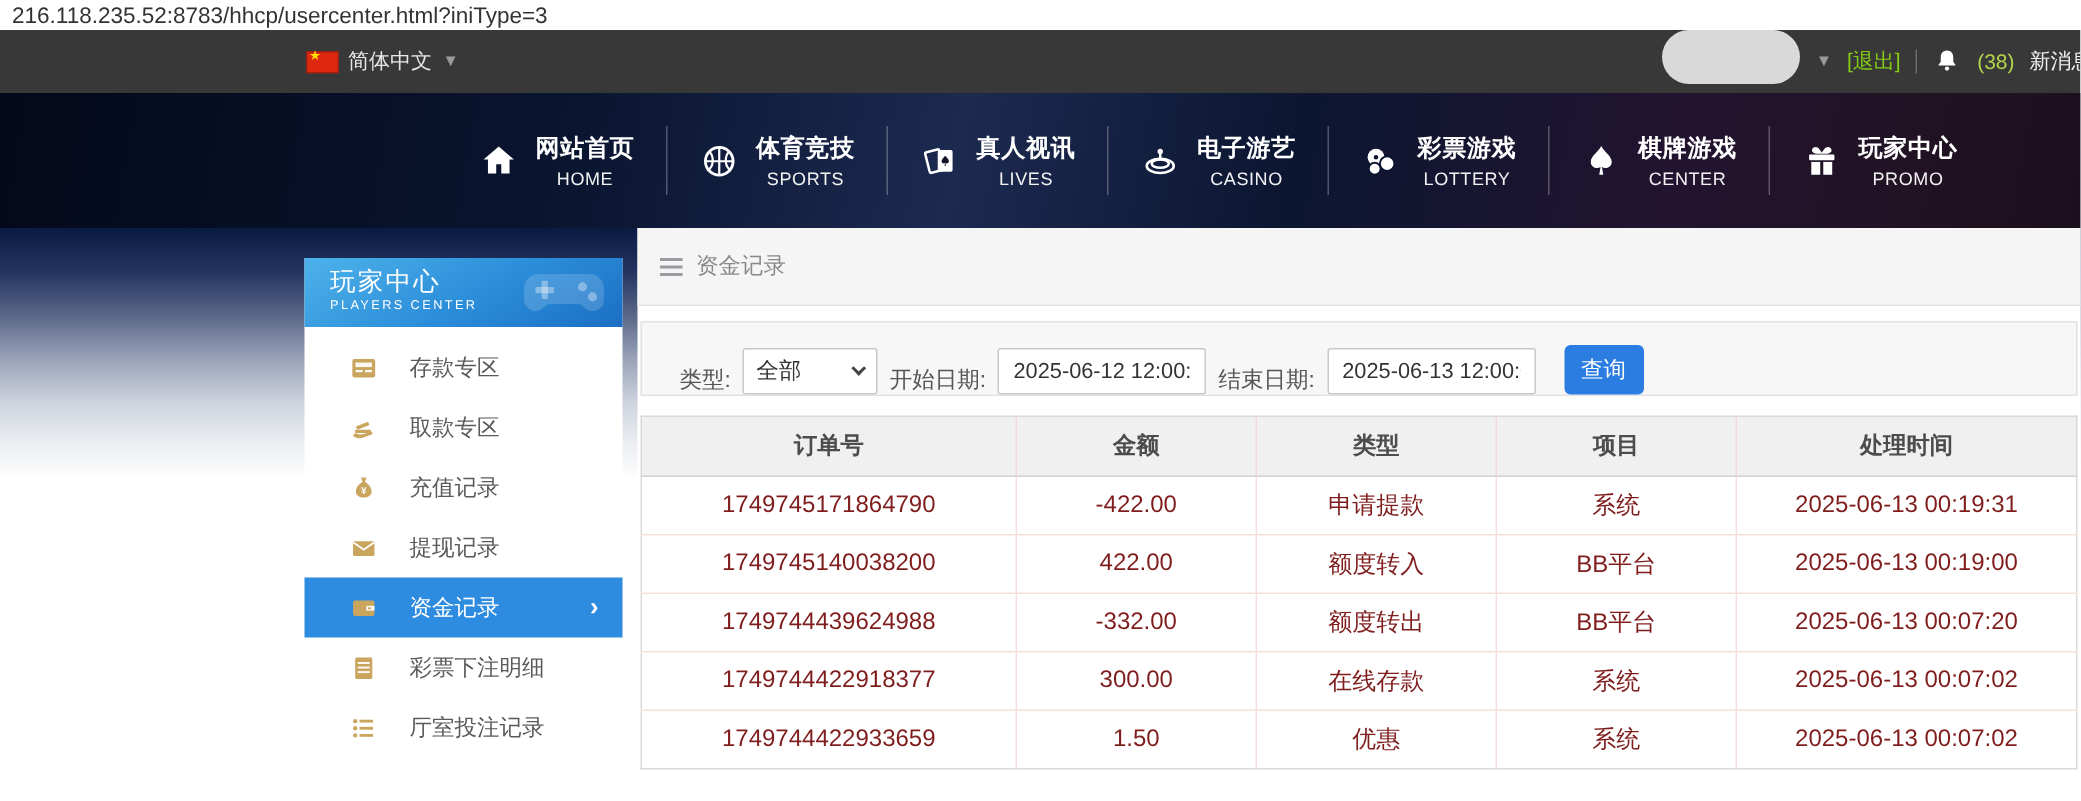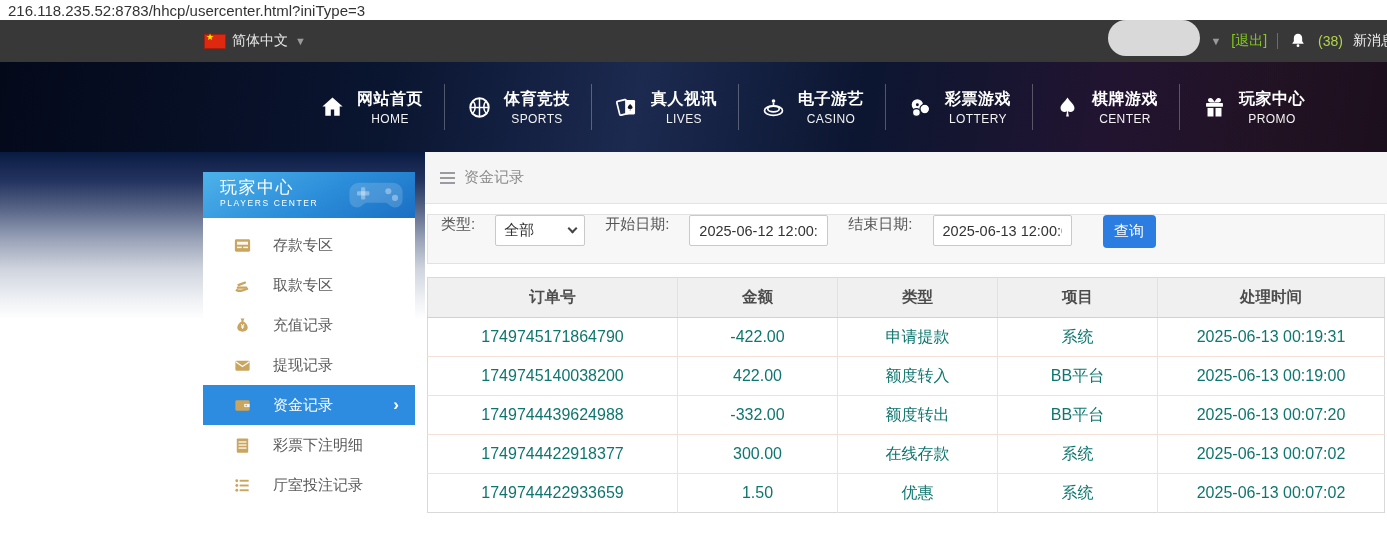--- a/index.html
+++ b/index.html
@@ -67,41 +67,41 @@
 
   
   .content { position:absolute; left:425px; right:0; top:0; bottom:0; background:#fff; }
   .breadcrumb { height:52px; background:#f5f5f6; border-bottom:1px solid #e3e3e5;
     display:flex; align-items:center; gap:9px; padding-left:15px;
     color:#8a8a8a; font-size:15px; }
   .hamburger { width:15px; display:flex; flex-direction:column; gap:3px; }
   .hamburger i { display:block; height:2px; background:#9a9aa0; }
 
   .filterbar { margin:10px 2px 0 2px; height:50px; background:#f7f7f8;
-    border:1px solid #e2e2e4; display:flex; align-items:flex-start;
-    padding-left:13px; gap:20px; font-size:15px; color:#555; }
+    border:1px solid #e2e2e4; display:flex; align-items:flex-end;
+    padding-left:25px; gap:8px; font-size:15px; color:#555; }
   .select { width:90px; height:31px; background:#fff; border:1px solid #c9c9c9;
     border-radius:2px; display:flex; align-items:center; justify-content:space-between;
     padding:0 8px; color:#333; cursor:pointer; }
   .sel-caret { width:7px; height:7px; border-right:2px solid #444; border-bottom:2px solid #444;
     transform:rotate(45deg); margin-top:-4px; }
   .date-input { width:139px; height:31px; border:1px solid #c9c9c9; border-radius:2px;
     padding:0 9px; font-size:14.5px; color:#333; font-family:inherit; background:#fff; }
   .search-btn { width:53px; height:33px; margin-left:11px; background:#2b7de1; color:#fff;
     border:none; border-radius:4px; font-size:15px; cursor:pointer; }
 
   table.records { width:calc(100% - 4px); margin:13px 2px 0 2px; border-collapse:collapse;
     table-layout:fixed; background:#fff; border:1px solid #d9d9d9; }
   .records col:nth-child(1){ width:250px; } .records col:nth-child(2){ width:160px; }
   .records col:nth-child(3){ width:160px; } .records col:nth-child(4){ width:160px; }
   .records th { height:40px; background:#f0f0f1; color:#4c4c4c; font-size:15.5px;
     font-weight:bold; text-align:center; border-left:1px solid #f3d9d9;
     border-bottom:1px solid #d2d2d2; }
   .records th:first-child { border-left:none; }
-  .records td { height:39px; text-align:center; color:#0f766e; font-size:16px;
+  .records td { height:39px; text-align:center; color:#7f1d1d; font-size:16px;
     border-left:1px solid #f5dede; border-top:1px solid #f5e0d8; }
   .records td:first-child { border-left:none; }
 </style>
 </head>
 <body>
 
 <div class="urlbar">
   <span>216.118.235.52:8783/hhcp/usercenter.html?iniType=3</span>
 </div>
 

